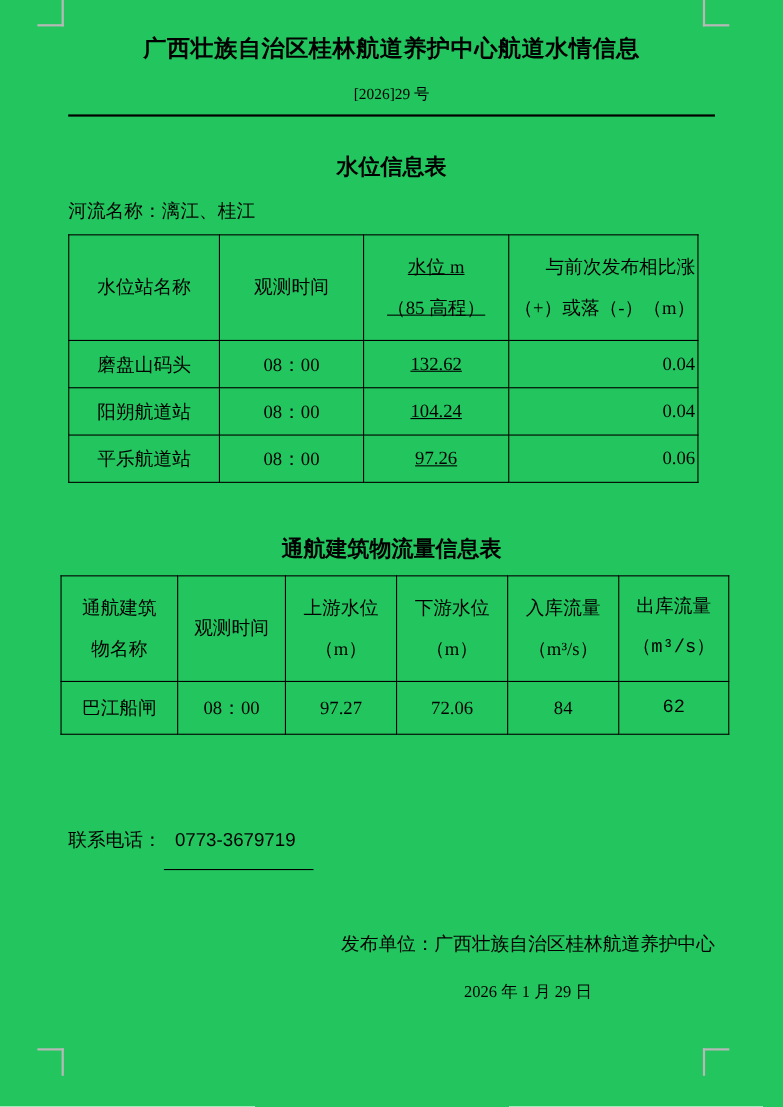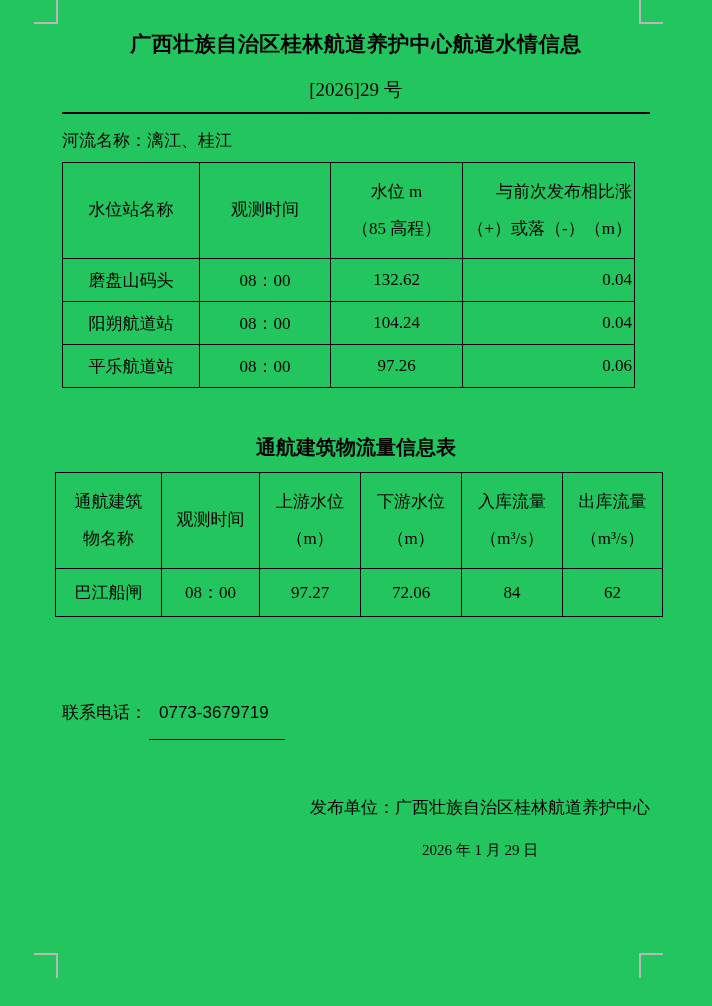--- a/index.html
+++ b/index.html
@@ -24,21 +24,21 @@
   .doc-title {
     padding-top: 30px;
     text-align: center;
     font-size: 21px;
     font-weight: bold;
     letter-spacing: 0.5px;
   }
   .doc-number {
     margin-top: 19px;
     text-align: center;
-    font-size: 19px;
+    font-size: 14px;
   }
   .title-rule {
     margin-top: 9px;
     border: none;
     border-top: 2.5px solid #000;
     width: 100%;
   }
 
   .section-title {
     text-align: center;
@@ -65,32 +65,32 @@
     font-weight: normal;
     padding: 0 2px;
   }
   th { white-space: pre-line; line-height: 2.15; }
 
   .water-table { margin-top: 10px; width: 572px; }
   .water-table th { height: 96px; }
   .water-table td { height: 43px; }
   .water-table .c0 { width: 137px; }
   .water-table .c1 { width: 131px; }
-  .water-table .c2 { width: 132px; }
+  .water-table .c2 { width: 132px; text-decoration: underline; }
   .water-table .c3 { width: 172px; text-align: right; }
 
   .flow-table { margin-top: 11px; width: 607px; margin-left: -7px; padding-left: 40px; }
   .flow-table th { height: 96px; }
   .flow-table td { height: 48px; }
   .flow-table .c0 { width: 106px; }
   .flow-table .c1 { width: 98px; }
   .flow-table .c2 { width: 101px; }
   .flow-table .c3 { width: 101px; }
   .flow-table .c4 { width: 101px; }
-  .flow-table .c5 { width: 100px; }
+  .flow-table .c5 { width: 100px; font-family: Liberation Mono, monospace; }
 
   .contact-line { margin-top: 84px; font-size: 17px; }
   .contact-phone {
     display: inline-block;
     font-family: "Liberation Sans", "DejaVu Sans", sans-serif;
     font-size: 17px;
     border-bottom: 1.5px solid #000;
     padding: 0 16px 16px 10px;
     margin-left: 2px;
   }
@@ -109,20 +109,21 @@
   <div class="mark mark-tr"></div>
   <div class="mark mark-bl"></div>
   <div class="mark mark-br"></div>
 
   <div class="content">
 
     <div class="doc-title">广西壮族自治区桂林航道养护中心航道水情信息</div>
     <div class="doc-number">[2026]29 号</div>
     <hr class="title-rule">
 
+    <div class="section-title water">水位信息表</div>
     <div class="river-line">河流名称：漓江、桂江</div>
 
     <table class="water-table">
       <tbody>
           <tr>
         <th class="c0">水位站名称</th>
         <th class="c1">观测时间</th>
         <th class="c2">水位 m
 （85 高程）</th>
         <th class="c3">与前次发布相比涨

